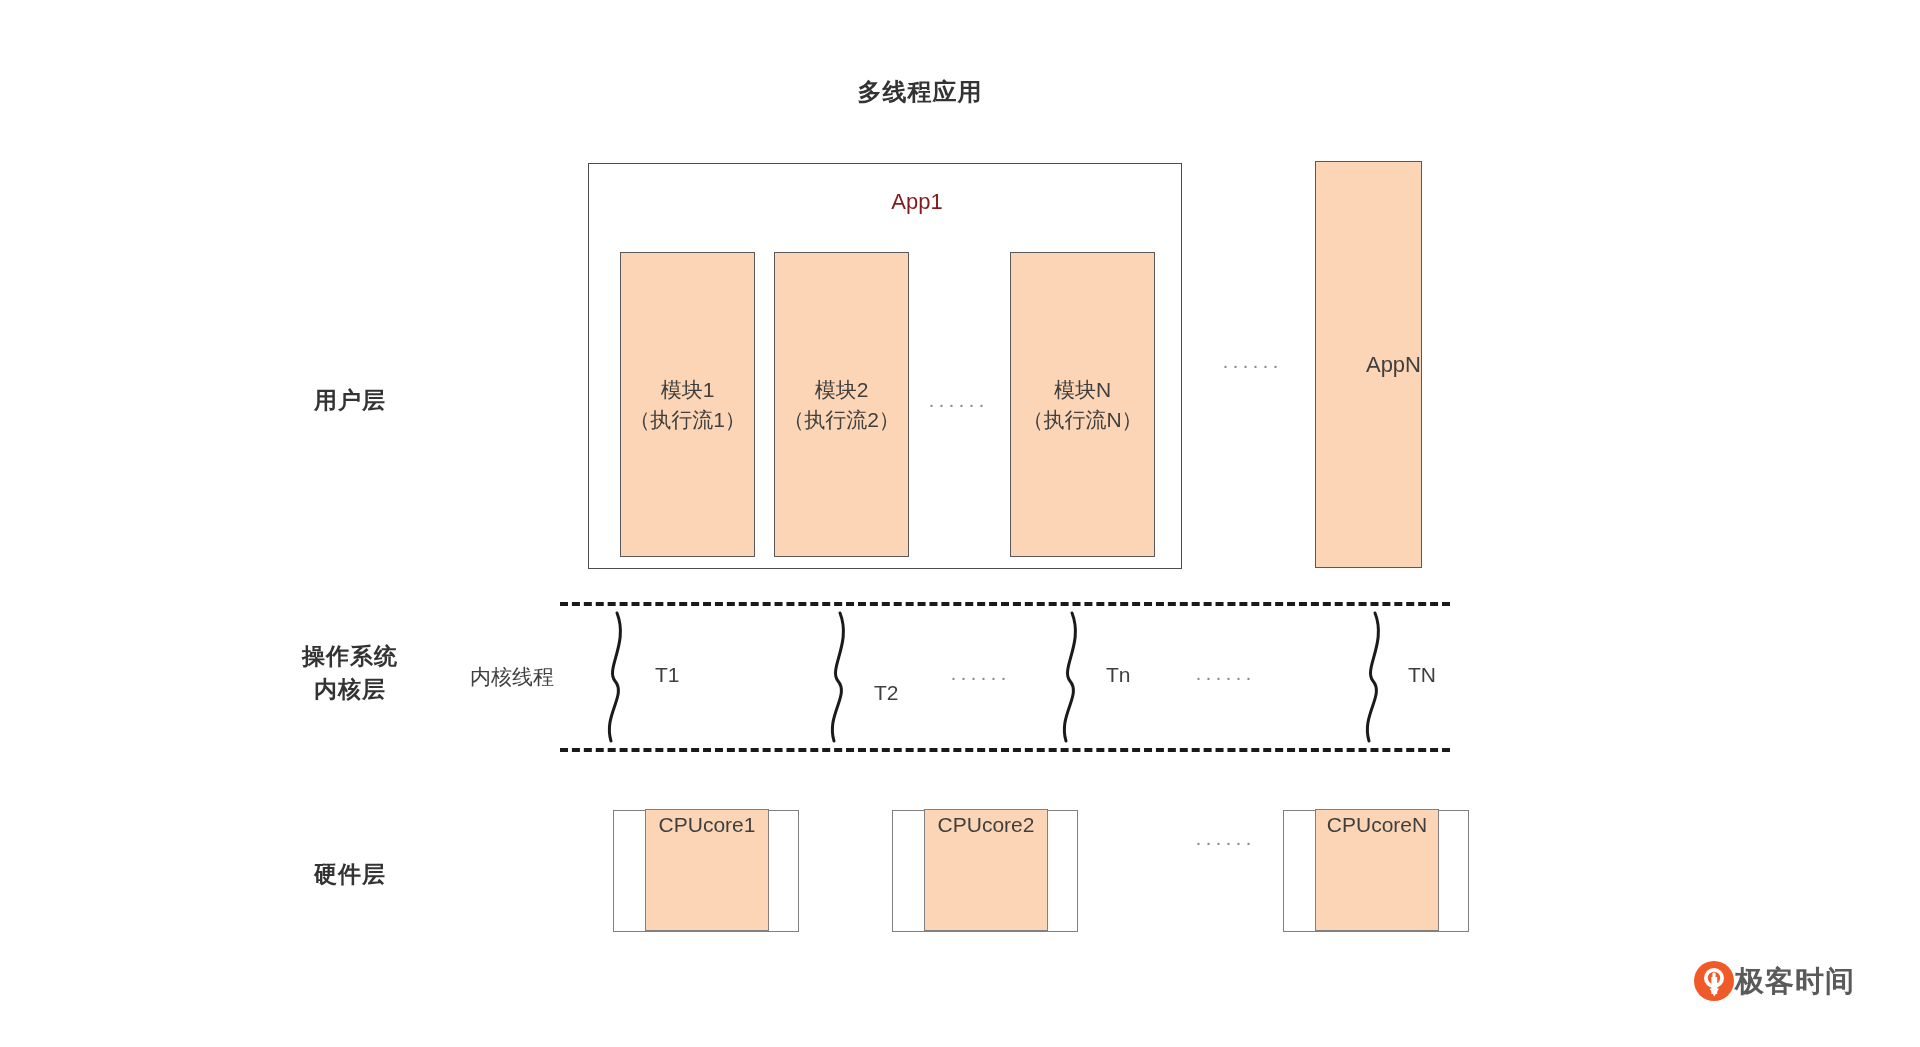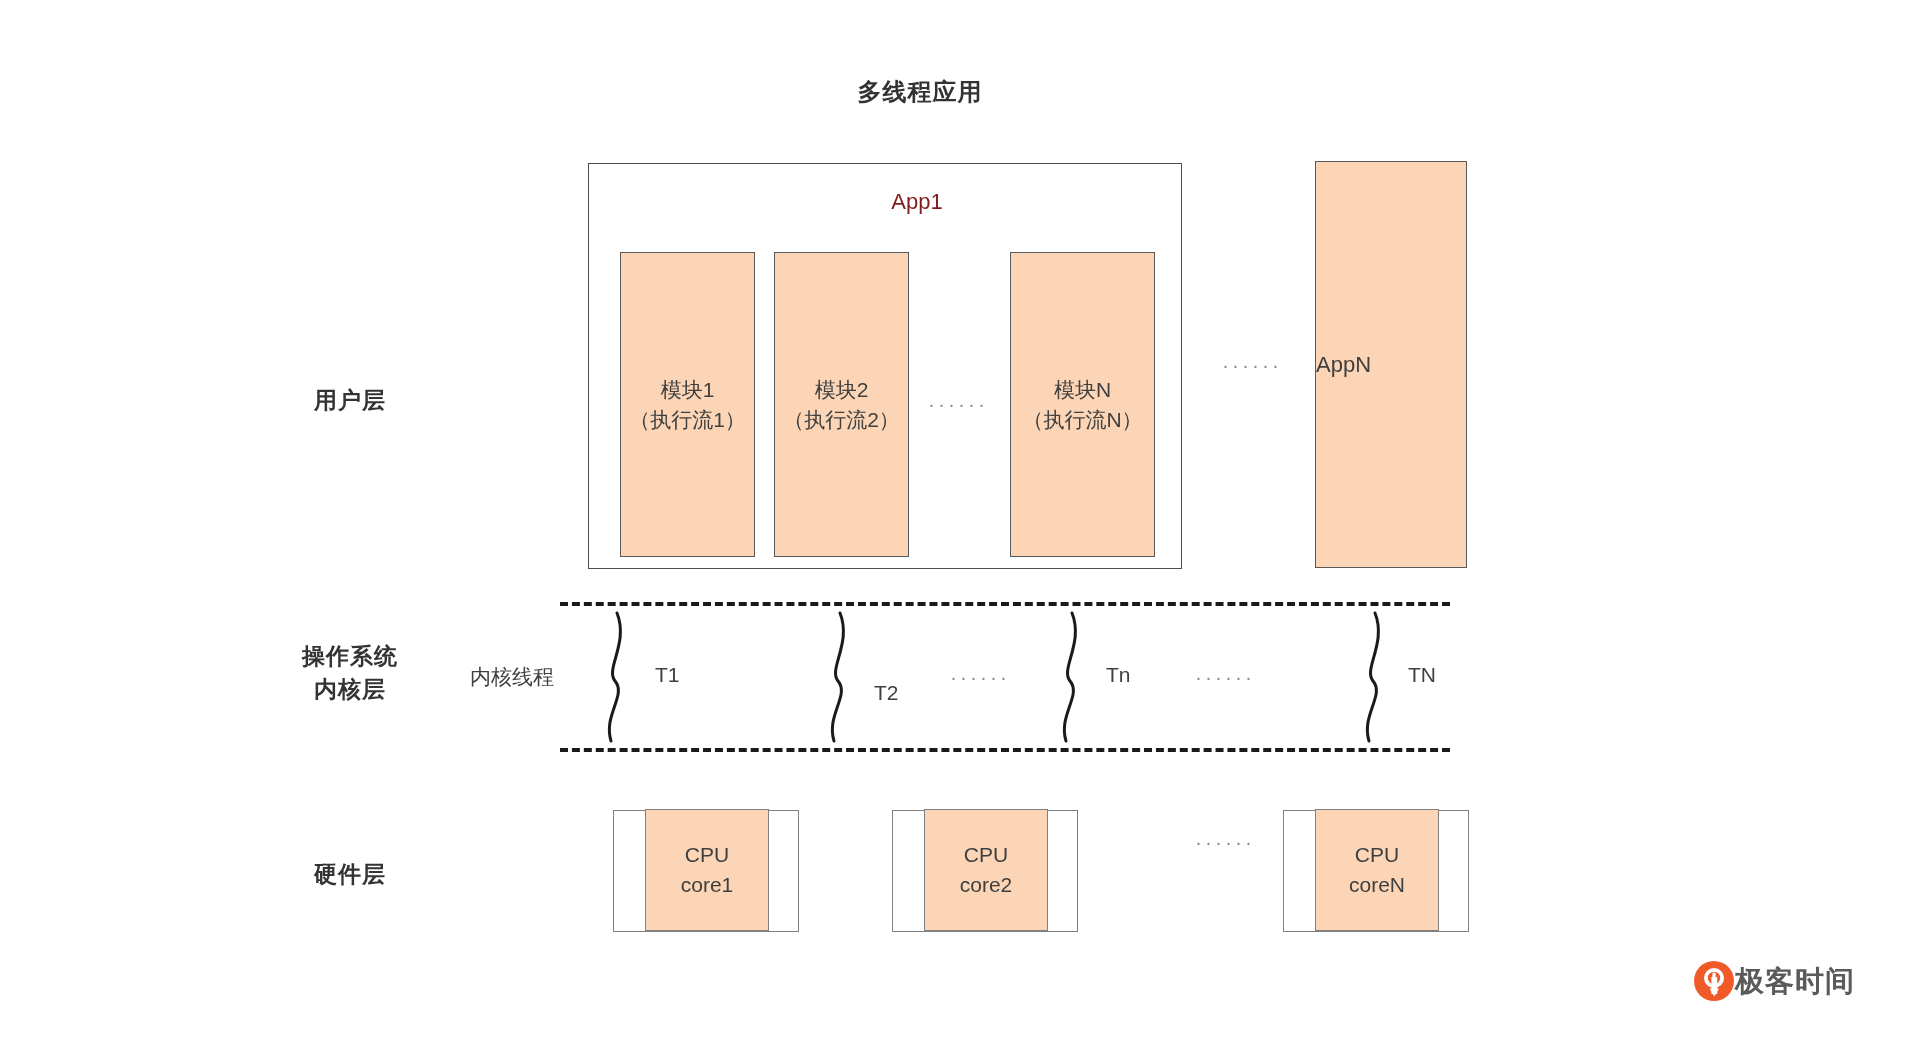--- a/index.html
+++ b/index.html
@@ -80,27 +80,27 @@
     color: #3f3f3f;
     line-height: 1.42;
   }
   #module-1 { left: 620px;  width: 135px; }
   #module-2 { left: 774px;  width: 135px; }
   #module-n { left: 1010px; width: 145px; }
 
   #appn-box {
     left: 1315px;
     top: 161px;
-    width: 152px;
+    width: 107px;
     height: 407px;
     border: 1.4px solid #595959;
     background: #fbd5b5;
     box-sizing: border-box;
     display: flex;
-    justify-content: flex-start;
+    justify-content: flex-end;
     align-items: center;
     font-size: 22px;
     color: #3f3f3f;
   }
 
   .ellipsis {
     color: #8c8c8c;
     font-size: 21px;
     letter-spacing: 3px;
     white-space: nowrap;
@@ -159,21 +159,21 @@
   .cpu-inner {
     position: absolute;
     left: 31px;
     top: -1.6px;
     width: 124px;
     height: 122px;
     border: 1.4px solid #808080;
     background: #fbd5b5;
     box-sizing: border-box;
     display: flex;
-    flex-direction: column;
+    flex-direction: row;
     justify-content: center;
     text-align: center;
     font-size: 21px;
     color: #3f3f3f;
     line-height: 1.45;
   }
   #cpu-1 { left: 613px; }
   #cpu-2 { left: 892px; }
   #cpu-n { left: 1283px; }
 

